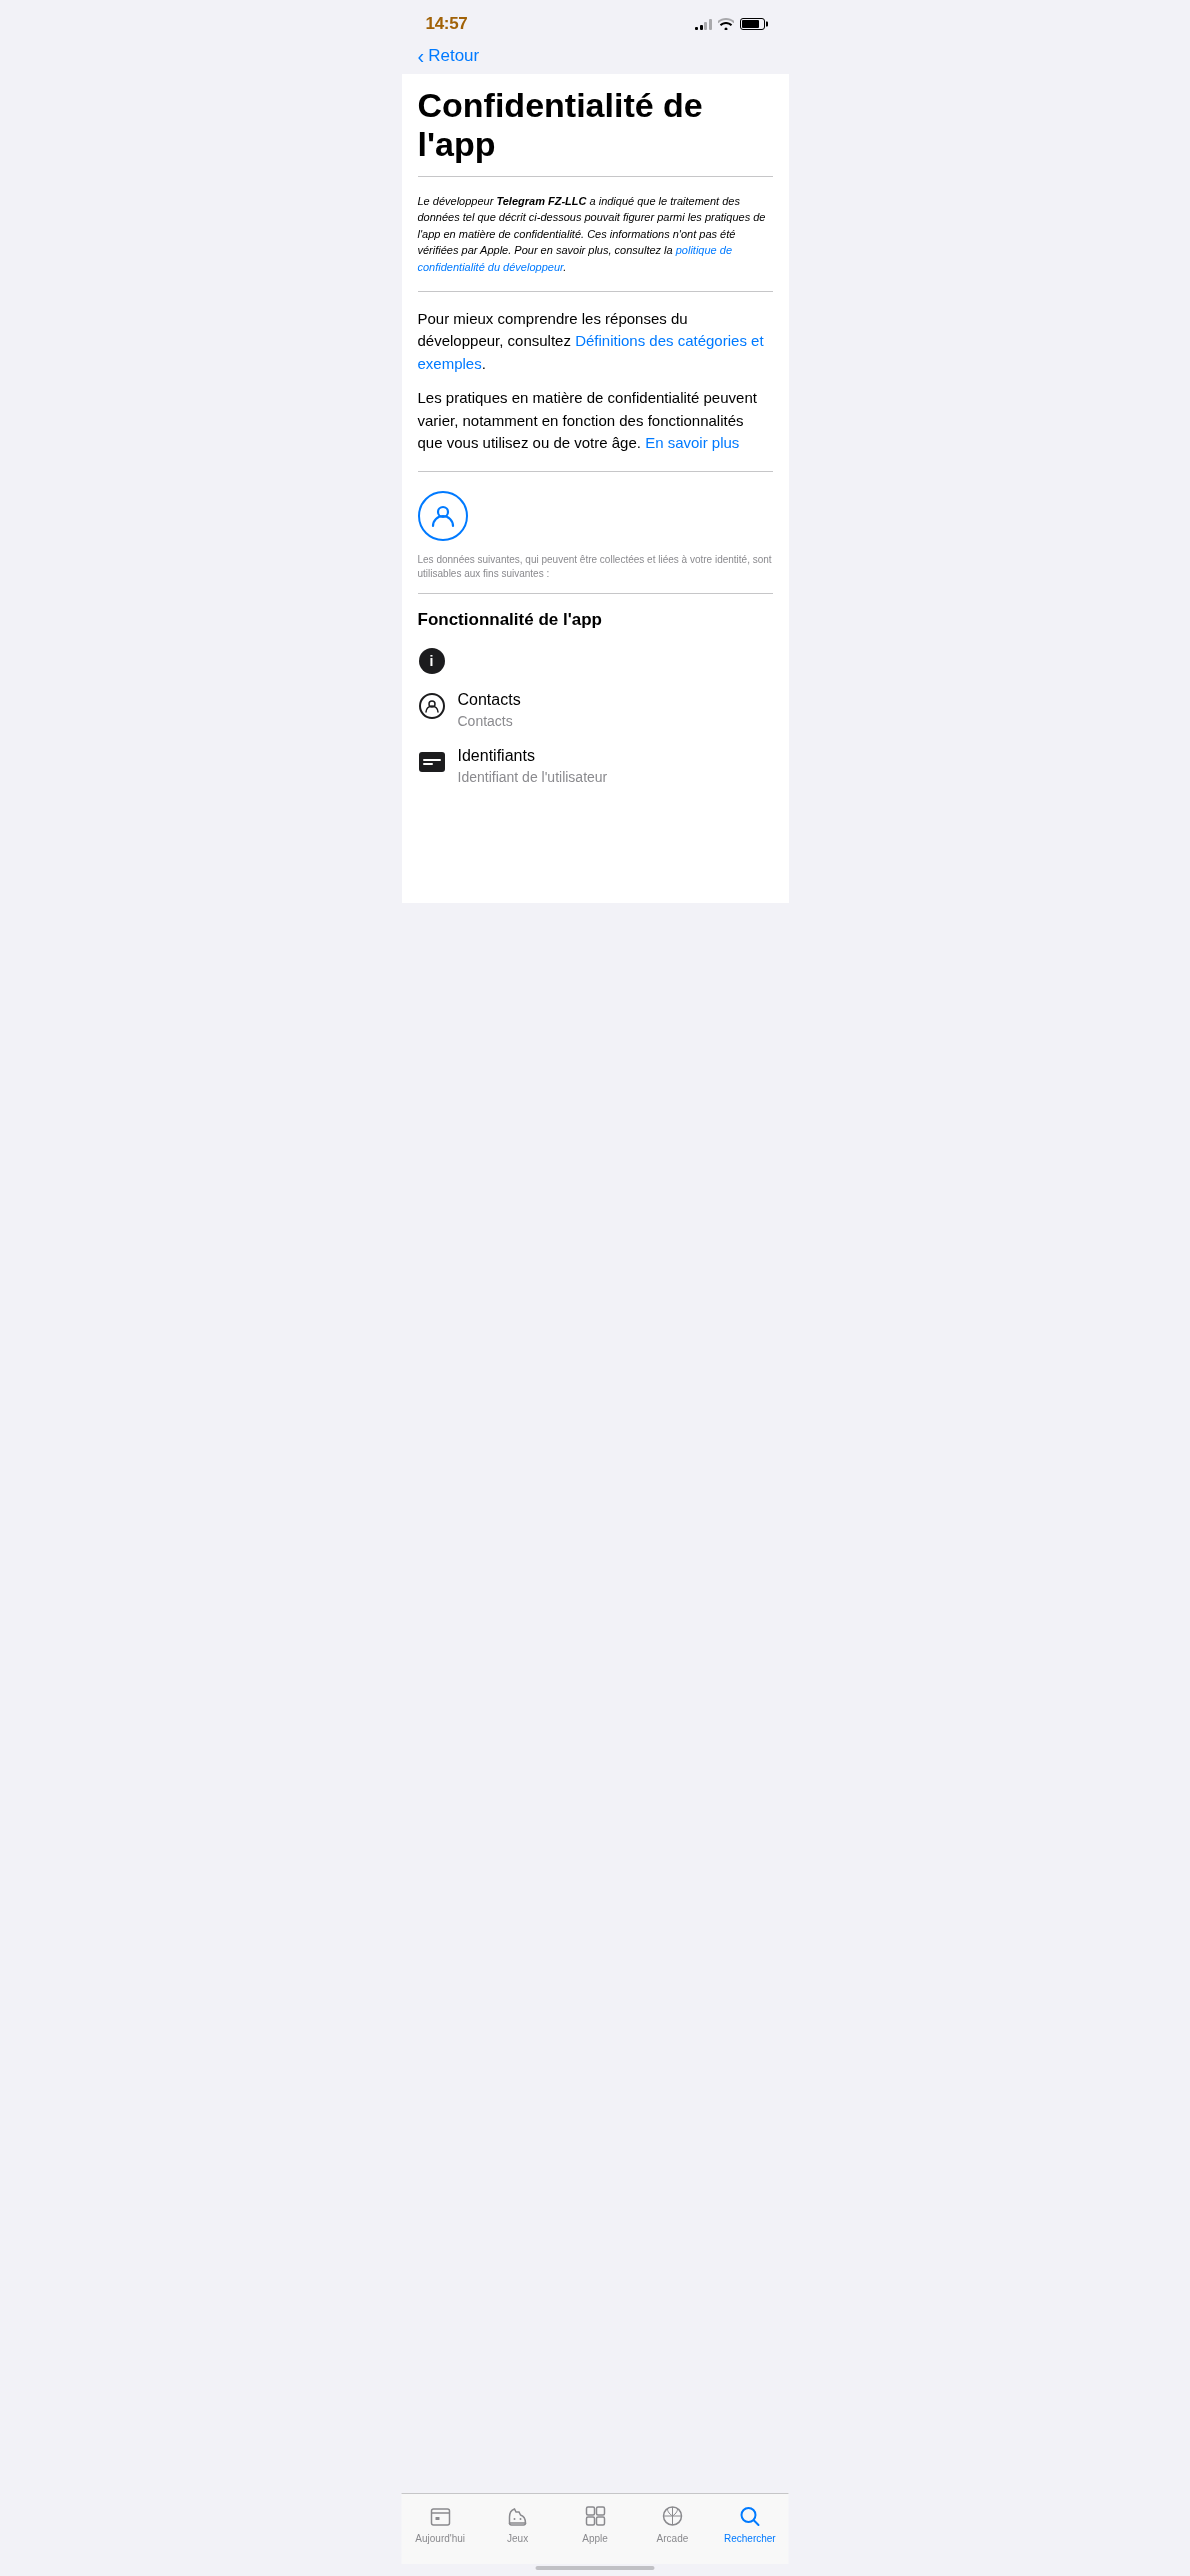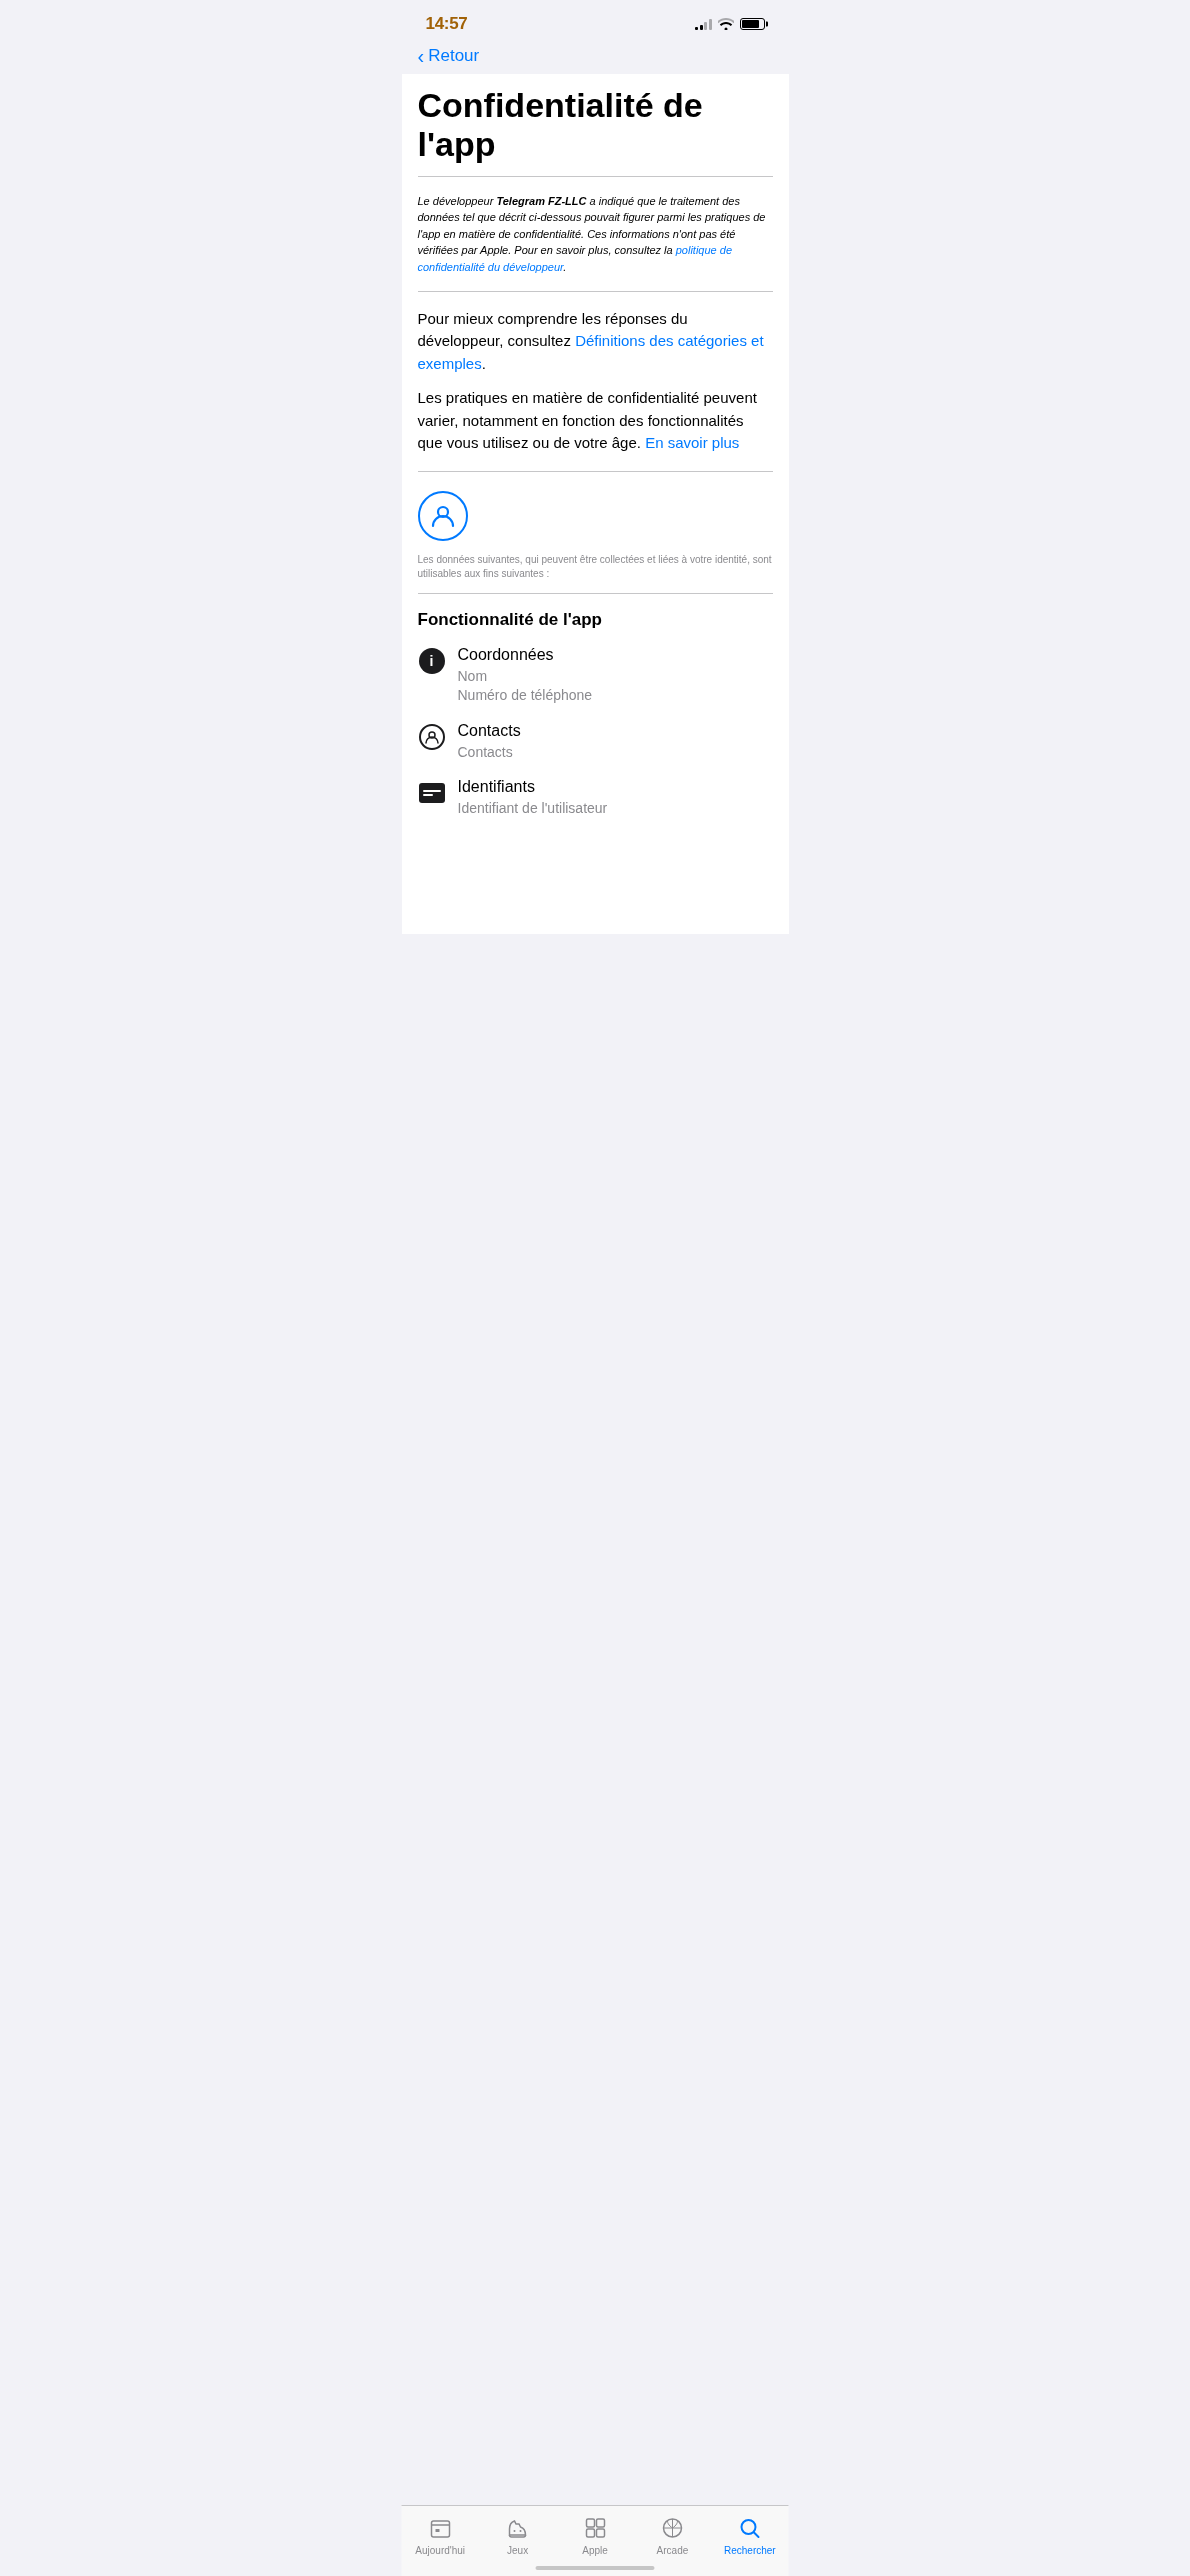--- a/index.html
+++ b/index.html
@@ -306,21 +306,21 @@
 
     .data-item-subtitle {
       font-size: 14px;
       color: #8a8a8e;
       line-height: 1.4;
     }
 
     
     .tab-bar {
       position: fixed;
-      bottom: 0;
+      bottom: 12px;
       left: 50%;
       transform: translateX(-50%);
       width: 387px;
       background: rgba(248, 248, 248, 0.95);
       border-top: 0.5px solid #c6c6c8;
       display: flex;
       justify-content: space-around;
       align-items: flex-start;
       padding: 8px 0 20px;
     }
@@ -436,26 +436,20 @@
     </div>
 
     <div class="divider"></div>
 
     <div class="functionality-section">
       <h3 class="functionality-title">Fonctionnalité de l'app</h3>
 
       <div class="data-item">
         <div class="data-item-icon">
           <div class="icon-circle-info">i</div>
-        </div>
-        <div class="data-item-content">
-          <div class="data-item-title">Coordonnées</div>
-          <div class="data-item-subtitle">
-            Nom<br>Numéro de téléphone
-          </div>
         </div>
       </div>
 
       <div class="data-item">
         <div class="data-item-icon">
           <div class="icon-circle-person">
             <svg width="16" height="16" viewBox="0 0 16 16" fill="none">
               <circle cx="8" cy="6" r="3" stroke="#1c1c1e" stroke-width="1.5"></circle>
               <path d="M2 14c0-3.3 2.7-6 6-6s6 2.7 6 6" stroke="#1c1c1e" stroke-width="1.5" stroke-linecap="round"></path>
             </svg>

